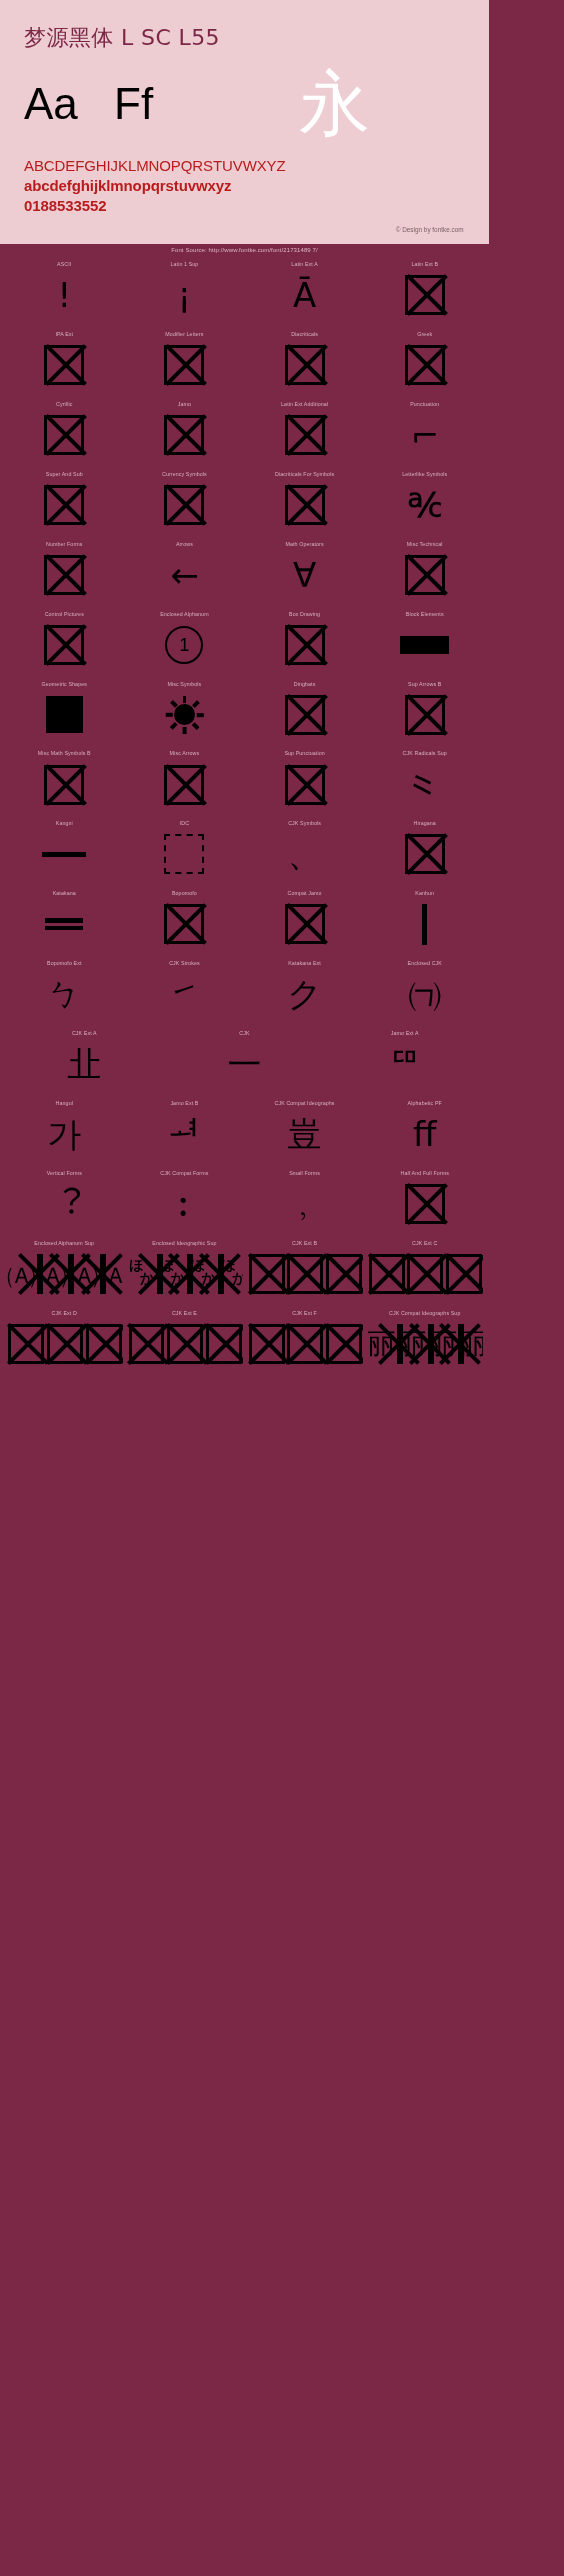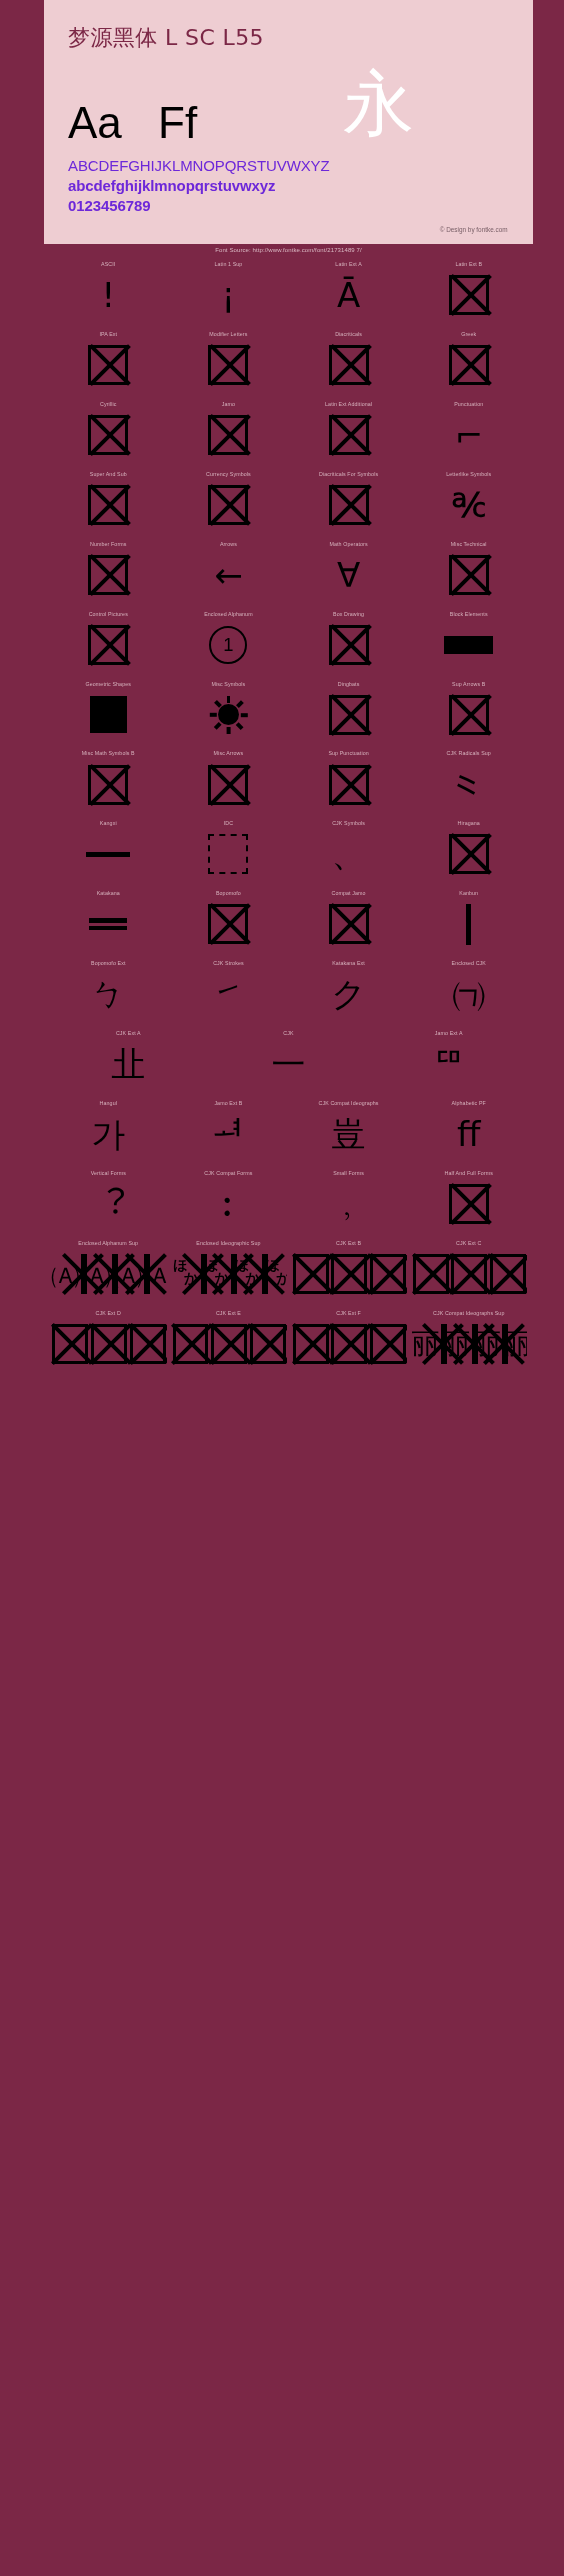--- a/index.html
+++ b/index.html
@@ -7,42 +7,41 @@
     margin: 0; padding: 0;
     width: 565px;
     background: #7b2746;
     font-family: "Liberation Sans", "DejaVu Sans", sans-serif;
   }
   #page {
     width: 489px;
     min-height: 2576px;
     position: relative;
     background: #7b2746;
-    margin-left: 44px;
   }
 
   
   .hero {
     background: #eecdd2;
     padding: 21px 24px 11.3px 24px;
     position: relative;
   }
   .hero-title {
     font-family: "DejaVu Sans", sans-serif;
     font-size: 22px;
     line-height: 1.25;
     color: #7b2746;
     font-weight: 400;
     letter-spacing: 0.4px;
     margin: 2.8px 0 10px 0;
     white-space: nowrap;
   }
   .glyph-row {
     display: flex;
-    align-items: flex-end;
+    align-items: center;
     gap: 0px;
     margin: 0 0 4.2px 0;
   }
   .glyph-col {
     width: 90px;
     flex: 0 0 90px;
   }
   .glyph-big {
     font-family: "Liberation Sans", sans-serif;
     font-size: 44px;
@@ -62,21 +61,21 @@
   .cjk-cell {
     flex: 1 1 auto;
     display: flex;
     align-items: center;
     justify-content: center;
     min-height: 85px;
   }
   .alpha-block {
     margin-top: 10px;
     font-family: "Liberation Sans", sans-serif;
-    color: #6d28d9;
+    color: #b91c1c;
     font-size: 15px;
     line-height: 1.32;
     font-weight: 400;
     letter-spacing: -0.1px;
   }
   .alpha-lower { font-weight: 700; }
   .credit {
     text-align: right;
     font-size: 6.4px;
     color: #7a6068;
@@ -220,21 +219,21 @@
       </div>
       <div class="cjk-cell">
         <div class="glyph-cjk">永</div>
       </div>
     </div>
 
 
     <div class="alpha-block">
       <div>ABCDEFGHIJKLMNOPQRSTUVWXYZ</div>
       <div class="alpha-lower">abcdefghijklmnopqrstuvwxyz</div>
-      <div class="alpha-lower">0123456789</div>
+      <div class="alpha-lower">0188533552</div>
     </div>
 
     <div class="credit">© Design by fontke.com</div>
   </div>
 
   <div class="source-bar">Font Source: http://www.fontke.com/font/21731489 7/</div>
 
   <div class="grid" id="grid-root">
       <div class="grid-row">
         <div class="cell">

